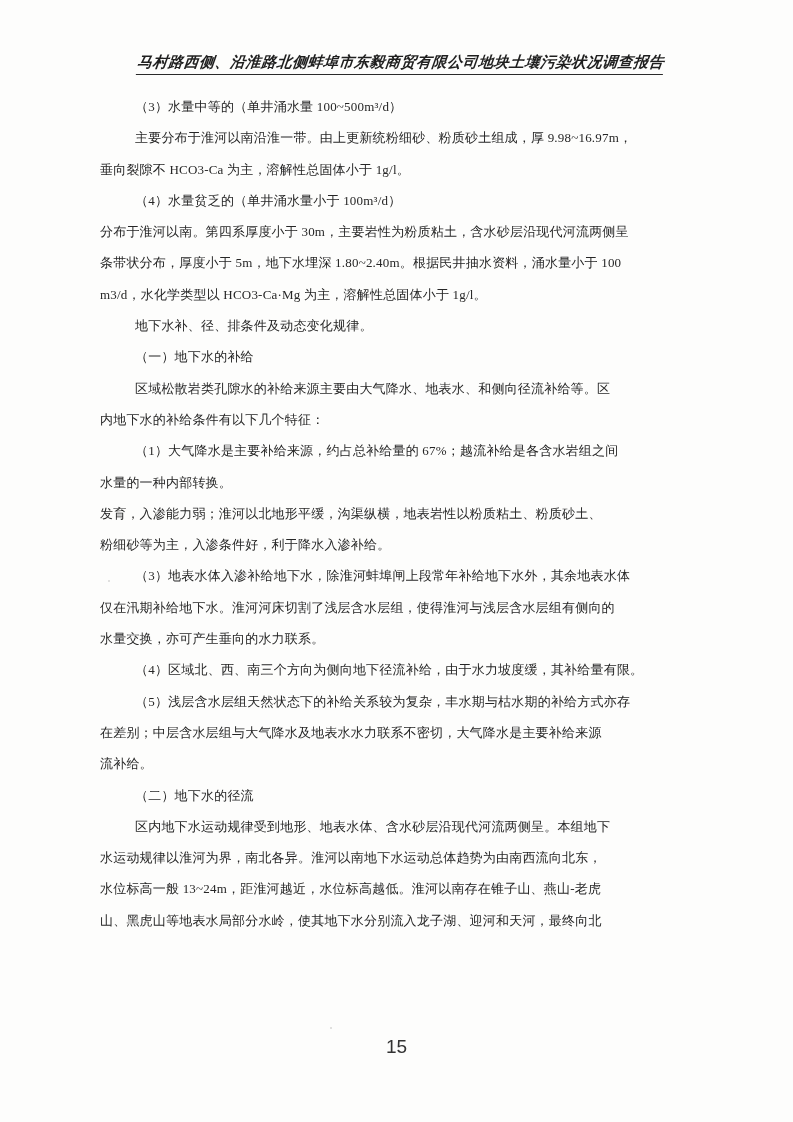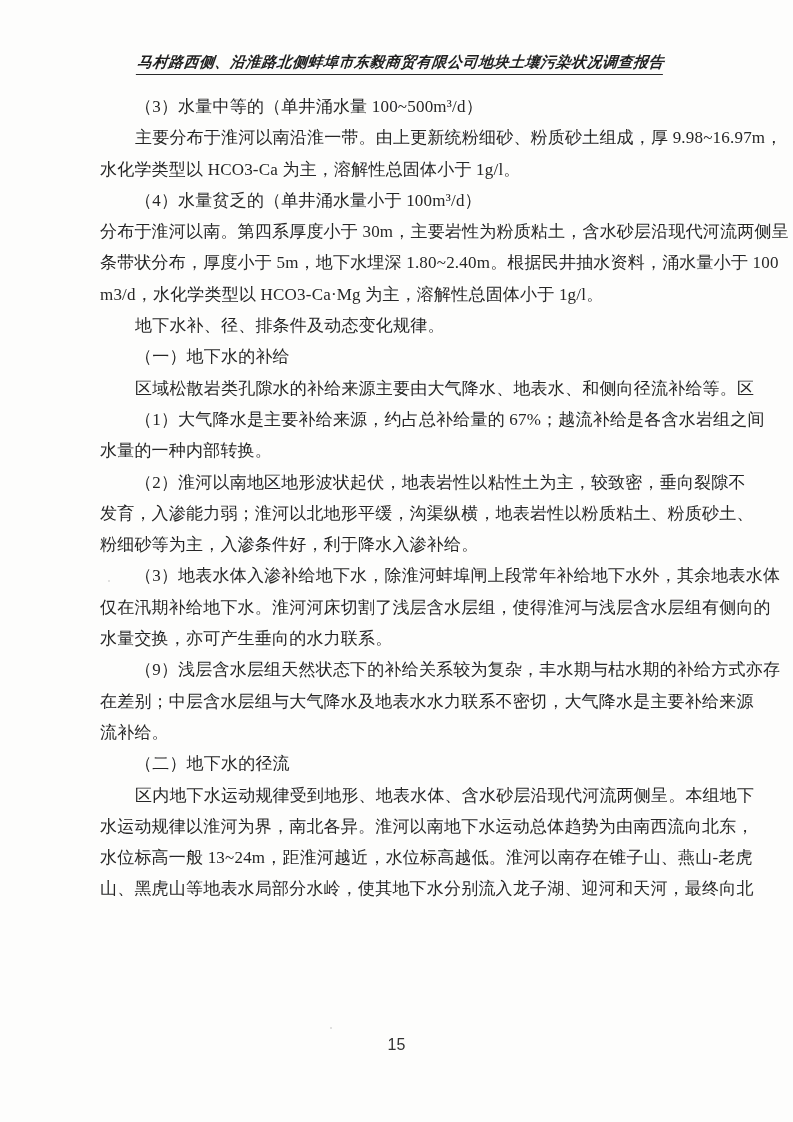--- a/index.html
+++ b/index.html
@@ -35,38 +35,38 @@
   }
   .body-text {
     position: absolute;
     top: 91px;
     left: 100px;
     width: 600px;
   }
   .line {
     height: 31.3px;
     line-height: 31.3px;
-    font-size: 17px;
+    font-size: 13px;
     color: #262626;
     white-space: nowrap;
     letter-spacing: 0.2px;
   }
   .line.indent {
     padding-left: 35px;
   }
   .footer {
     position: absolute;
     top: 1036px;
     left: 0;
     width: 793px;
     text-align: center;
   }
   .page-number {
     font-family: "Liberation Sans", sans-serif;
-    font-size: 16px;
+    font-size: 19px;
     color: #333333;
   }
   .speck {
     position: absolute;
     background: #bdbdbd;
     border-radius: 50%;
     width: 2px;
     height: 2px;
     opacity: 0.6;
   }
@@ -76,37 +76,38 @@
 
 <div class="page">
 
   <div class="header">
     <span class="header-text">马村路西侧、沿淮路北侧蚌埠市东毅商贸有限公司地块土壤污染状况调查报告</span>
   </div>
 
   <div class="body-text" id="text-body">
       <div class="line indent">（3）水量中等的（单井涌水量 100~500m³/d）</div>
       <div class="line indent">主要分布于淮河以南沿淮一带。由上更新统粉细砂、粉质砂土组成，厚 9.98~16.97m，</div>
-      <div class="line">水化学类型以 HCO3-Ca 为主，溶解性总固体小于 1g/l。</div>
+      <div class="line">垂向裂隙不 HCO3-Ca 为主，溶解性总固体小于 1g/l。</div>
       <div class="line indent">（4）水量贫乏的（单井涌水量小于 100m³/d）</div>
       <div class="line">分布于淮河以南。第四系厚度小于 30m，主要岩性为粉质粘土，含水砂层沿现代河流两侧呈</div>
       <div class="line">条带状分布，厚度小于 5m，地下水埋深 1.80~2.40m。根据民井抽水资料，涌水量小于 100</div>
       <div class="line">m3/d，水化学类型以 HCO3-Ca·Mg 为主，溶解性总固体小于 1g/l。</div>
       <div class="line indent">地下水补、径、排条件及动态变化规律。</div>
       <div class="line indent">（一）地下水的补给</div>
       <div class="line indent">区域松散岩类孔隙水的补给来源主要由大气降水、地表水、和侧向径流补给等。区</div>
+      <div class="line">内地下水的补给条件有以下几个特征：</div>
       <div class="line indent">（1）大气降水是主要补给来源，约占总补给量的 67%；越流补给是各含水岩组之间</div>
       <div class="line">水量的一种内部转换。</div>
-      <div class="line indent">（2）淮河以南地区地形波状起伏，地表岩性以粘性土为主，较致密，垂向裂隙不</div>
       <div class="line">发育，入渗能力弱；淮河以北地形平缓，沟渠纵横，地表岩性以粉质粘土、粉质砂土、</div>
       <div class="line">粉细砂等为主，入渗条件好，利于降水入渗补给。</div>
       <div class="line indent">（3）地表水体入渗补给地下水，除淮河蚌埠闸上段常年补给地下水外，其余地表水体</div>
       <div class="line">仅在汛期补给地下水。淮河河床切割了浅层含水层组，使得淮河与浅层含水层组有侧向的</div>
       <div class="line">水量交换，亦可产生垂向的水力联系。</div>
-      <div class="line indent">（9）浅层含水层组天然状态下的补给关系较为复杂，丰水期与枯水期的补给方式亦存</div>
+      <div class="line indent">（4）区域北、西、南三个方向为侧向地下径流补给，由于水力坡度缓，其补给量有限。</div>
+      <div class="line indent">（5）浅层含水层组天然状态下的补给关系较为复杂，丰水期与枯水期的补给方式亦存</div>
       <div class="line">在差别；中层含水层组与大气降水及地表水水力联系不密切，大气降水是主要补给来源</div>
       <div class="line">流补给。</div>
       <div class="line indent">（二）地下水的径流</div>
       <div class="line indent">区内地下水运动规律受到地形、地表水体、含水砂层沿现代河流两侧呈。本组地下</div>
       <div class="line">水运动规律以淮河为界，南北各异。淮河以南地下水运动总体趋势为由南西流向北东，</div>
       <div class="line">水位标高一般 13~24m，距淮河越近，水位标高越低。淮河以南存在锥子山、燕山-老虎</div>
       <div class="line">山、黑虎山等地表水局部分水岭，使其地下水分别流入龙子湖、迎河和天河，最终向北</div>
     </div>
 
   <div class="footer">

